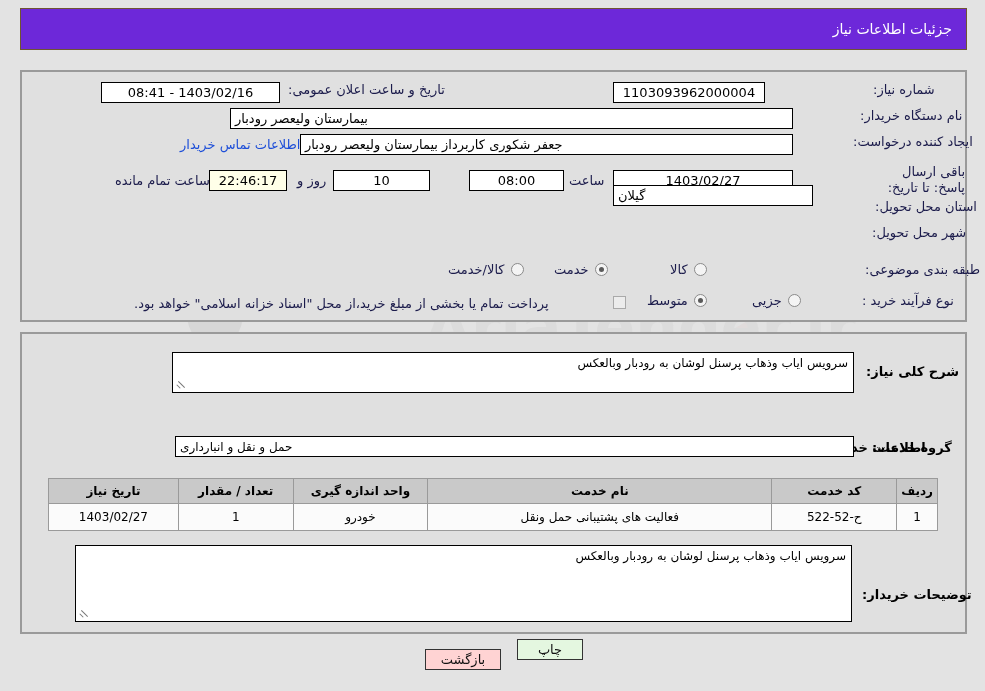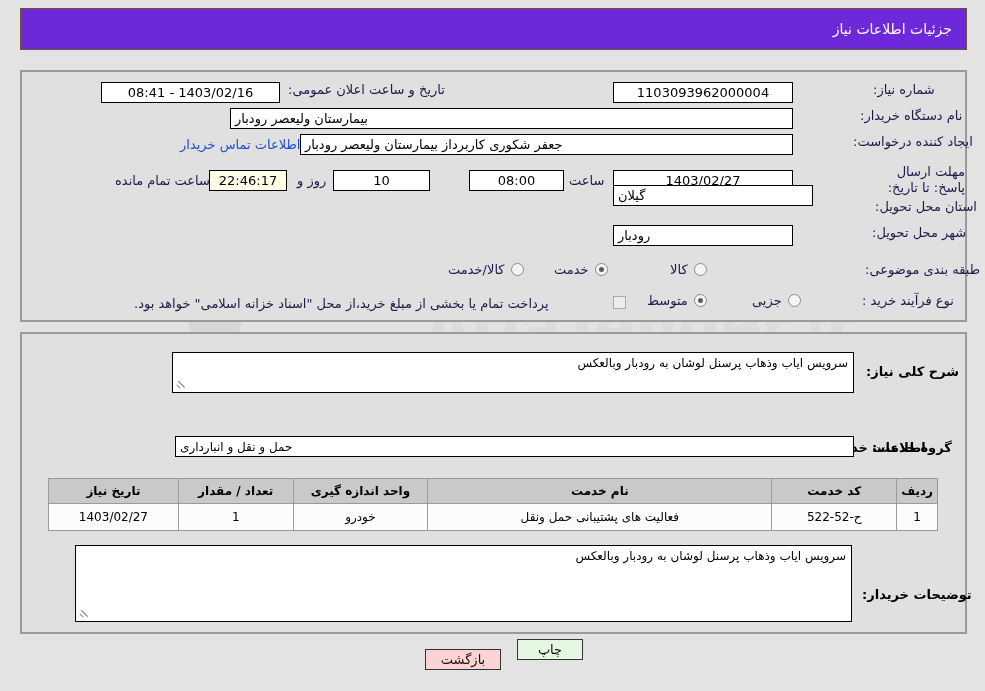--- a/index.html
+++ b/index.html
@@ -220,21 +220,21 @@
 
   <div class="header-bar">
     <span>جزئیات اطلاعات نیاز</span>
   </div>
 
   <div class="panel" id="panel-top"></div>
 
   <div class="row" style="left:873px; top:82px; z-index:3;">
     <span class="lbl">شماره نیاز:</span>
   </div>
-  <div class="fld center" style="position:absolute; left:613px; top:82px; width:180px; z-index:3;">
+  <div class="fld center" style="position:absolute; left:613px; top:82px; width:152px; z-index:3;">
     <span>1103093962000004</span>
   </div>
 
   <div class="row" style="left:288px; top:82px; z-index:3;">
     <span class="lbl">تاریخ و ساعت اعلان عمومی:</span>
   </div>
   <div class="fld center" style="position:absolute; left:101px; top:82px; width:179px; z-index:3;">
     <span>1403/02/16 - 08:41</span>
   </div>
 
@@ -247,21 +247,21 @@
 
   <div class="row" style="left:853px; top:134px; z-index:3;">
     <span class="lbl">ایجاد کننده درخواست:</span>
   </div>
   <div class="fld right" style="position:absolute; left:300px; top:134px; width:493px; z-index:3;">
     <span>جعفر شکوری کاربرداز بیمارستان ولیعصر رودبار</span>
   </div>
   <a class="linkish" style="position:absolute; left:180px; top:137px; z-index:3;">اطلاعات تماس خریدار</a>
 
   <div class="row" style="left:873px; top:163px; z-index:3; display:block; text-align:right; width:92px; white-space:normal; line-height:15px;">
-    <span class="lbl">مهلت ارسال پاسخ: تا تاریخ:</span>
+    <span class="lbl">باقی ارسال پاسخ: تا تاریخ:</span>
   </div>
   <div class="fld center" style="position:absolute; left:613px; top:170px; width:180px; z-index:3;">
     <span>1403/02/27</span>
   </div>
   <span class="lbl" style="position:absolute; left:569px; top:173px; z-index:3;">ساعت</span>
   <div class="fld center" style="position:absolute; left:469px; top:170px; width:95px; z-index:3;">
     <span>08:00</span>
   </div>
 
   <div class="fld center" style="position:absolute; left:333px; top:170px; width:97px; z-index:3;">
@@ -275,23 +275,20 @@
 
   <div class="row" style="left:875px; top:199px; z-index:3;">
     <span class="lbl">استان محل تحویل:</span>
   </div>
   <div class="fld right" style="position:absolute; left:613px; top:185px; width:200px; z-index:3;">
     <span>گیلان</span>
   </div>
 
   <div class="row" style="left:872px; top:225px; z-index:3;">
     <span class="lbl">شهر محل تحویل:</span>
-  </div>
-  <div class="fld right" style="position:absolute; left:613px; top:225px; width:180px; z-index:3;">
-    <span>رودبار</span>
   </div>
 
   <div class="row" style="left:865px; top:262px; z-index:3;">
     <span class="lbl">طبقه بندی موضوعی:</span>
   </div>
   <div class="row" style="left:658px; top:262px; z-index:3;margin-left:12px;">
     <span class="opt">
       <span class="radio"></span>
       <span>کالا</span>
     </span>

